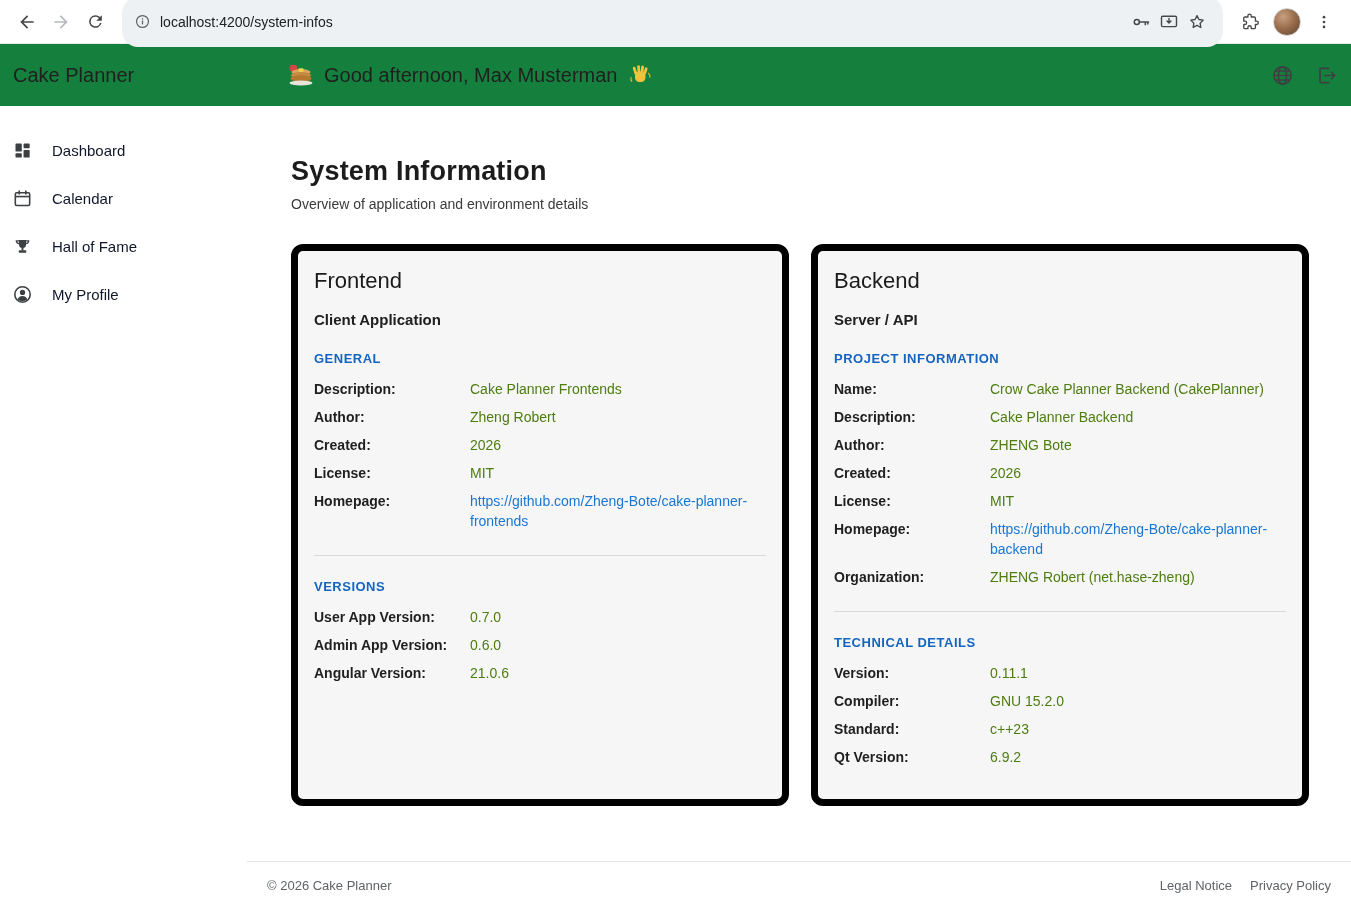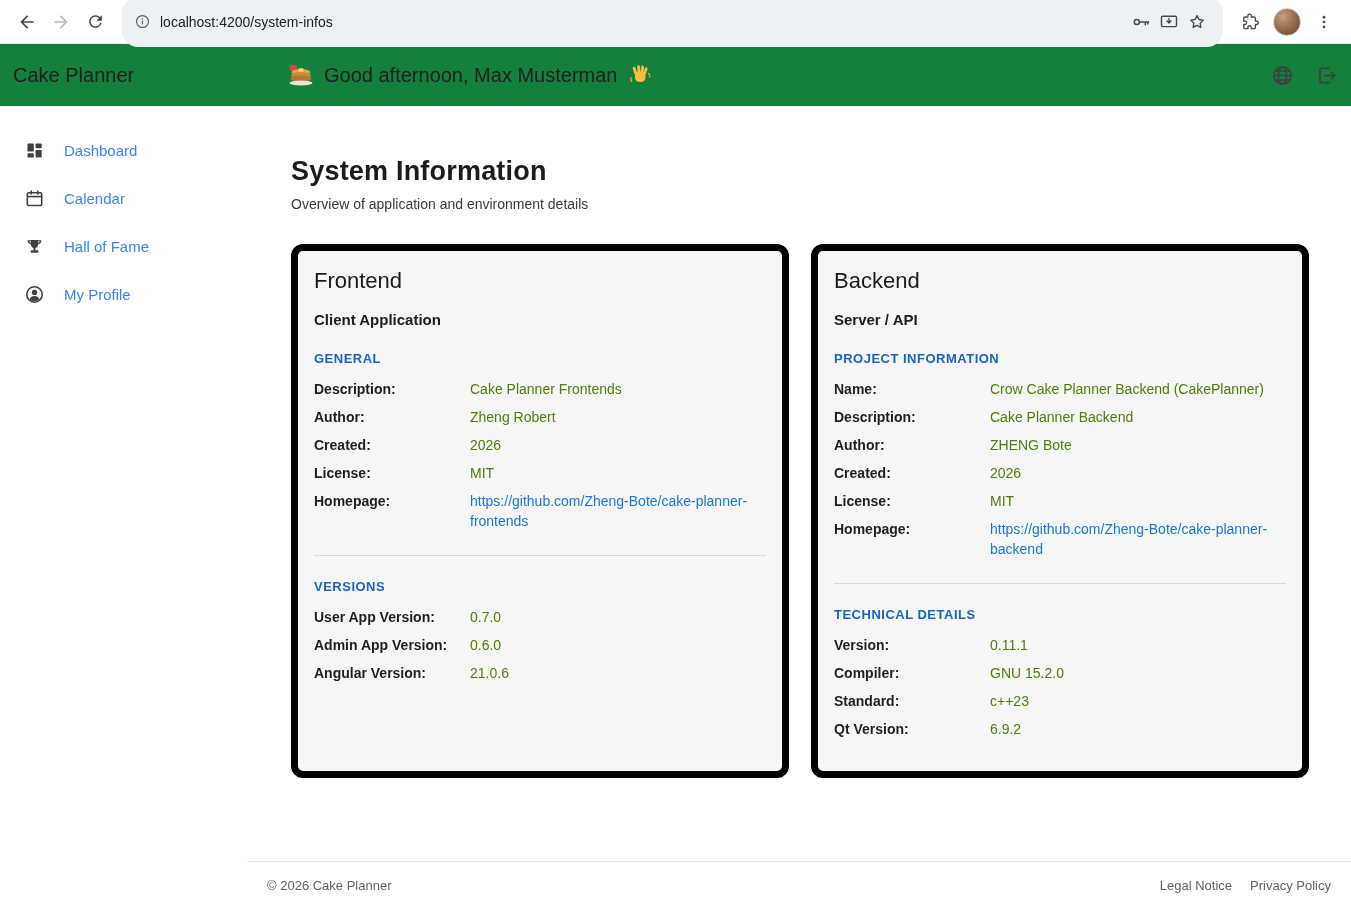--- a/index.html
+++ b/index.html
@@ -25,22 +25,22 @@
   .app-title { width:247px; padding-left:13px; font-size:20px; color:#1f1f1f; flex:0 0 auto; }
   .greeting-wrap { display:flex; align-items:center; margin-left:40px; gap:11px; min-width:0; }
   .greeting { font-size:20px; color:#1f1f1f;text-align:right; }
   .hdr-spacer { flex:1; }
   .hdr-btn { width:38px; height:38px; display:flex; align-items:center; justify-content:center;
     cursor:pointer; margin-right:6px; }
 
   
   .layout { display:flex; height:803px; }
   .sidebar { width:247px; flex:0 0 auto; padding-top:20px; }
-  .side-item { height:48px; display:flex; align-items:center; padding-left:24px; gap:19px;
-    font-size:15px; color:#3b82f6; cursor:pointer; }
+  .side-item { height:48px; display:flex; align-items:center; padding-left:12px; gap:19px;
+    font-size:15px; color:#0f172a; cursor:pointer; }
 
   .main-outer { flex:1; display:flex; flex-direction:column; min-width:0; }
   .main-content { padding:50px 42px 0 44px; flex:1; }
   .page-title { font-size:27px; font-weight:bold; color:#1c1c1c; letter-spacing:0.2px; }
   .page-subtitle { font-size:14px; color:#3a3a3a; margin-top:9px; }
 
   .cards { display:flex; gap:22px; margin-top:32px; }
   .card { flex:1; background:#f6f6f6; border:7px solid #000000; border-radius:12px;
     padding:17px 16px 24px 16px; min-width:0; }
   .card-title { font-size:22px; font-weight:normal; color:#1b1b1b; }
@@ -302,20 +302,24 @@
             <span class="info-value">2026</span>
           </div>
           <div class="info-row">
             <span class="info-label">License:</span>
             <span class="info-value">MIT</span>
           </div>
           <div class="info-row">
             <span class="info-label">Homepage:</span>
             <a class="info-value" href="#">https://github.com/Zheng-Bote/cake-planner-backend</a>
           </div>
+          <div class="info-row">
+            <span class="info-label">Organization:</span>
+            <span class="info-value">ZHENG Robert (net.hase-zheng)</span>
+          </div>
 
           <div class="card-divider"></div>
 
           <h3 class="section-heading">TECHNICAL DETAILS</h3>
           <div class="info-row">
             <span class="info-label">Version:</span>
             <span class="info-value">0.11.1</span>
           </div>
           <div class="info-row">
             <span class="info-label">Compiler:</span>

